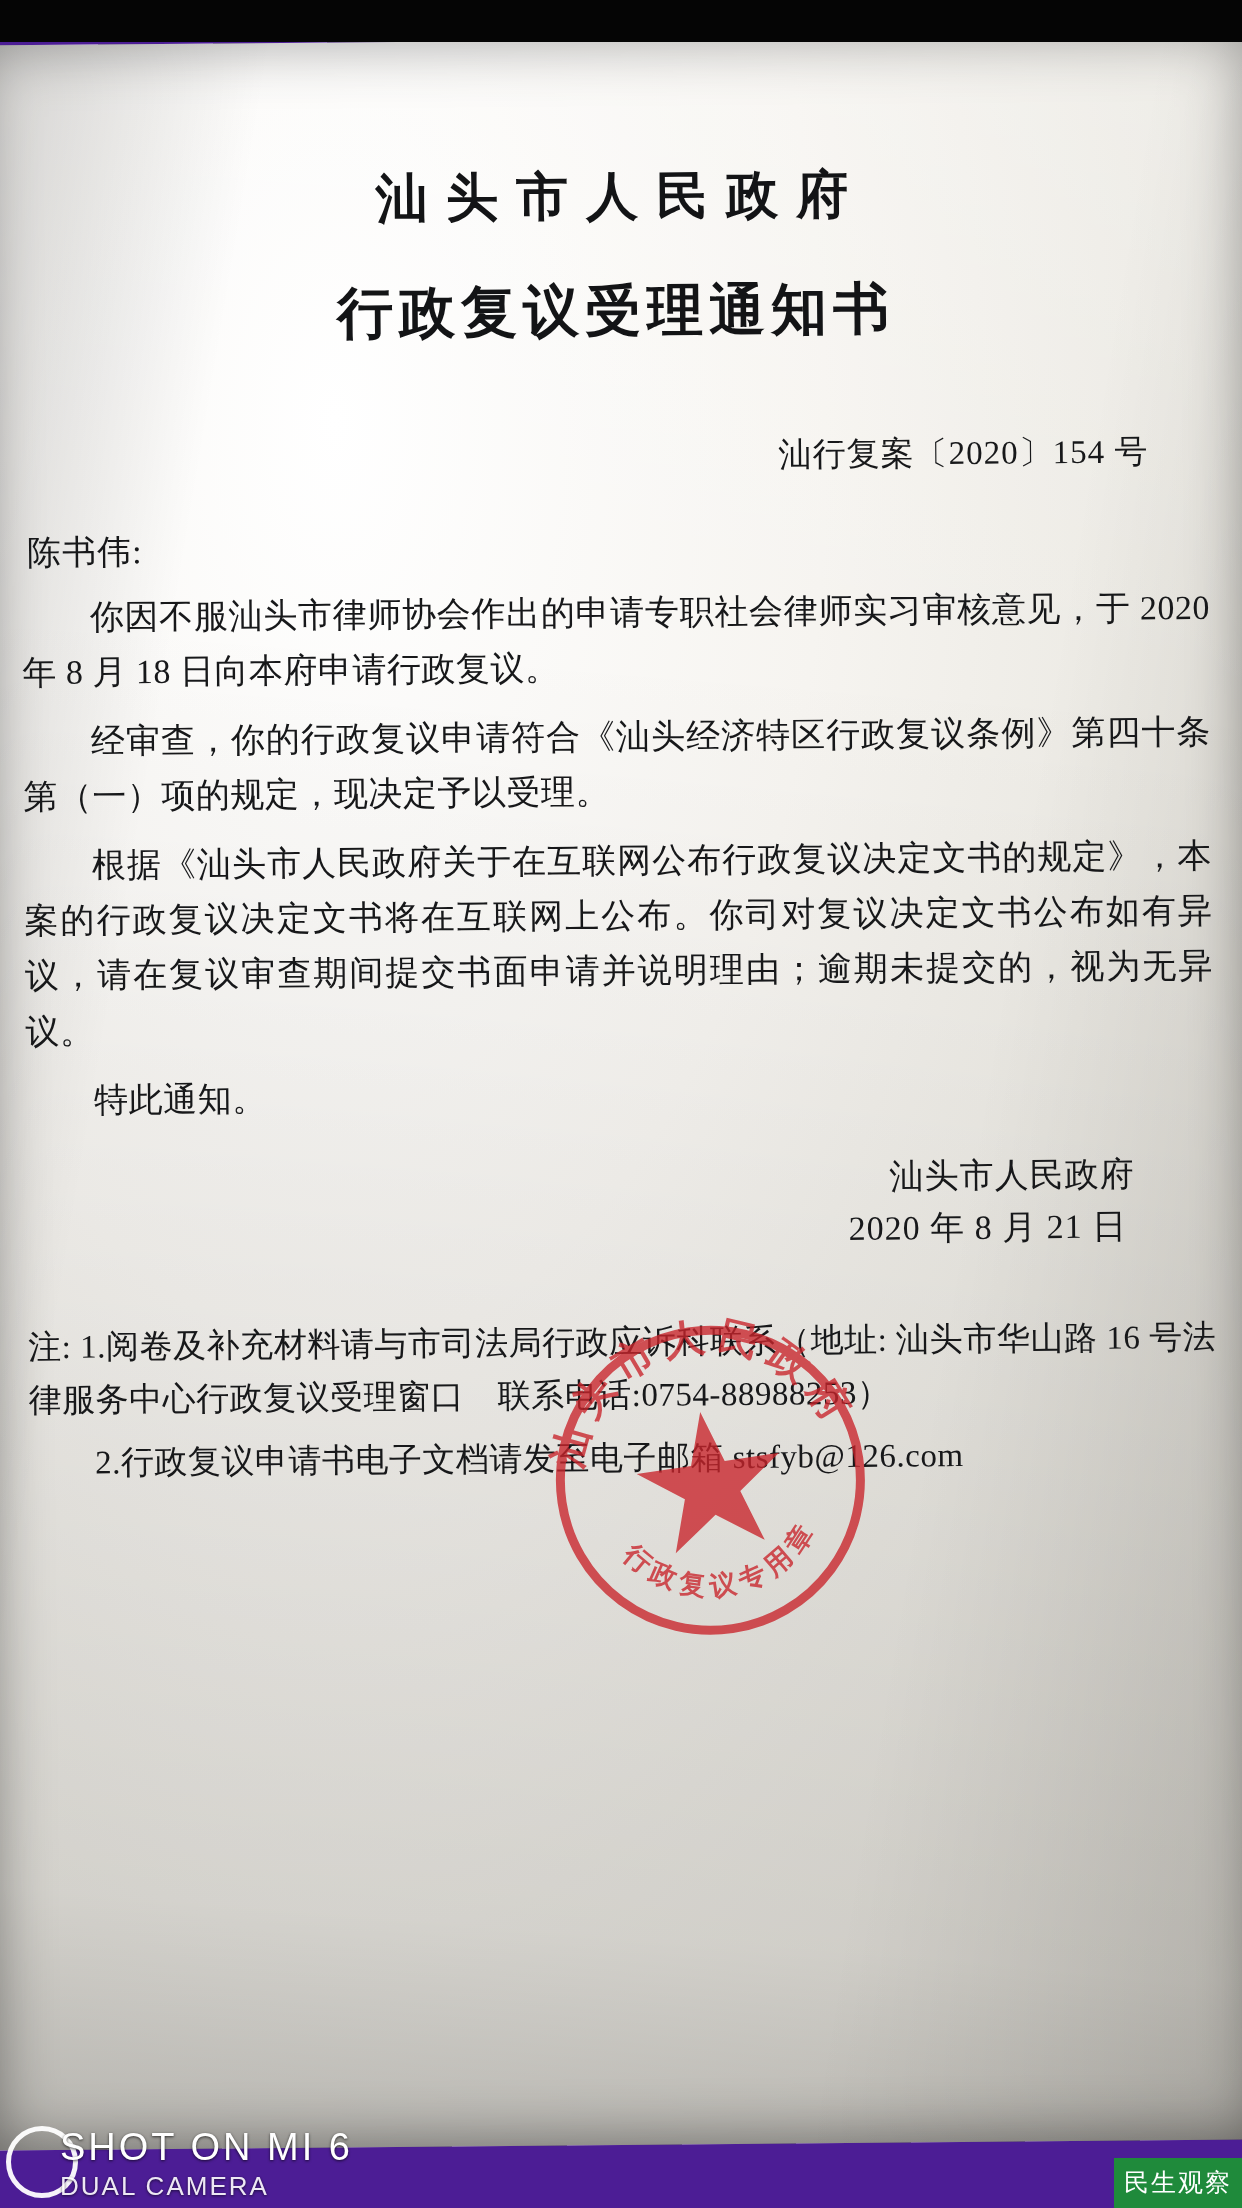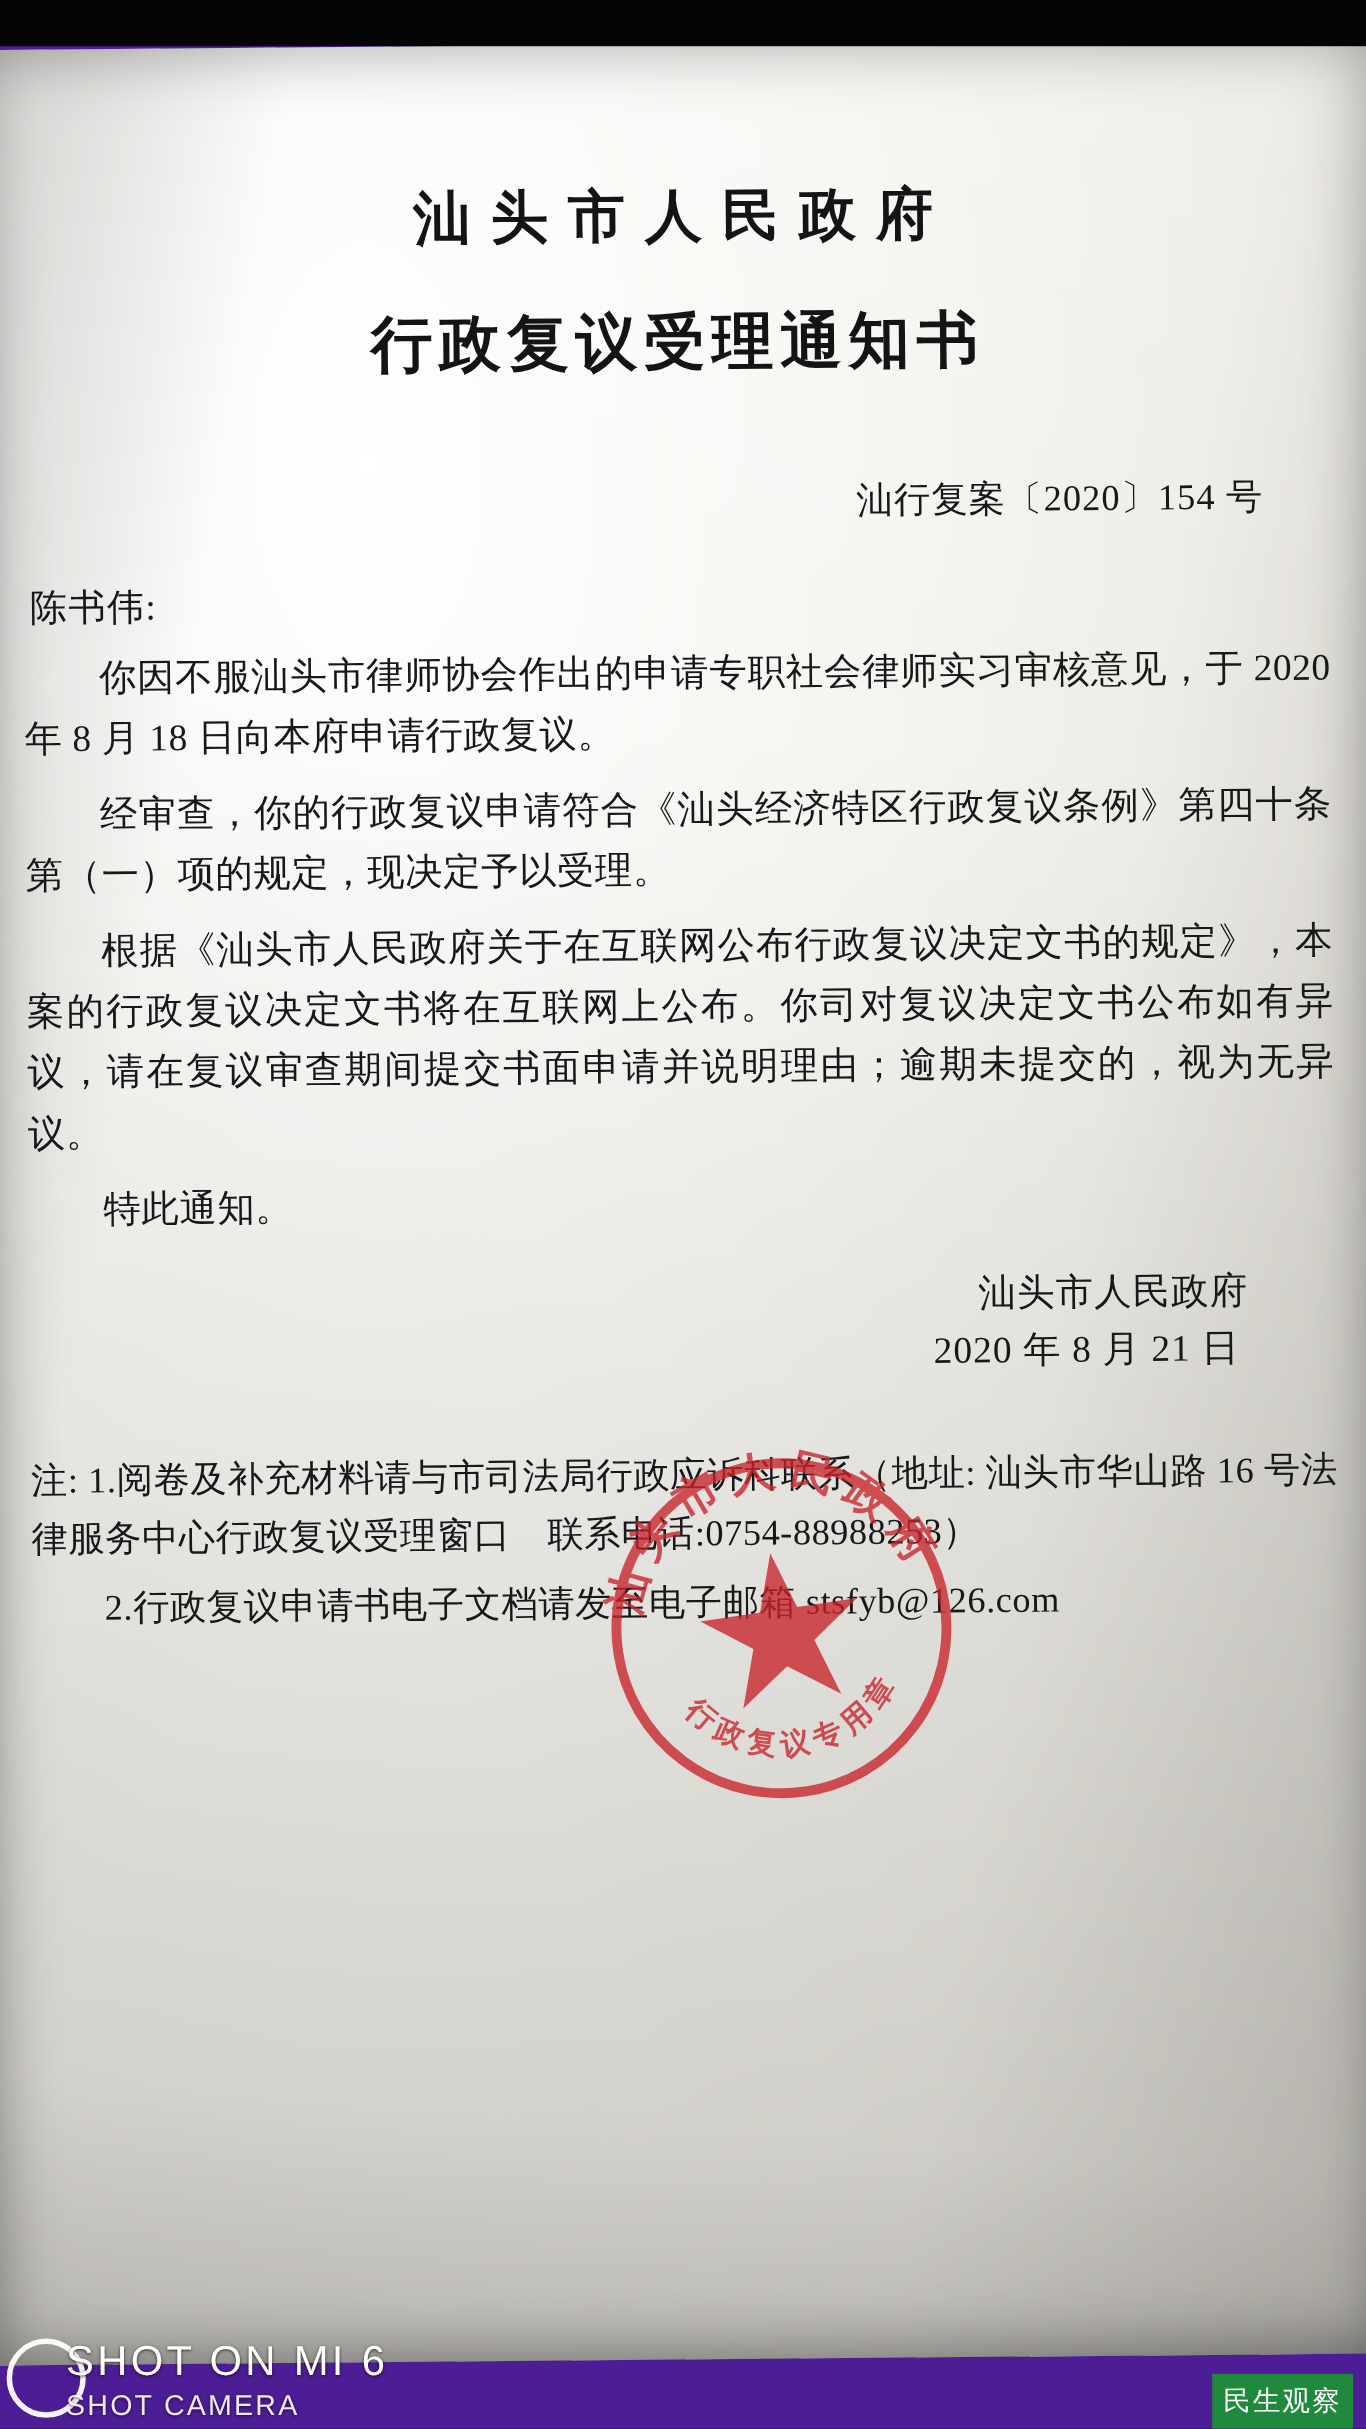--- a/index.html
+++ b/index.html
@@ -172,21 +172,21 @@
     height: 62px;
     border: 5px solid #ffffff;
     border-radius: 50%;
     z-index: 5;
     opacity: .95;
   }
 
   
   #badge {
     position: absolute;
-    right: 12px;
+    right: 0;
     bottom: 0;
     background: #1f8a3b;
     color: #ffffff;
     font-family: Liberation Serif, serif;
     font-size: 25px;
     letter-spacing: 2px;
     padding: 8px 10px 9px 10px;
     z-index: 6;
   }
 
@@ -254,18 +254,18 @@
         <polygon fill="#c9242b" points="165,96 182,148 237,148 193,180 210,232 165,200 120,232 137,180 93,148 148,148"></polygon>
       </g>
     </svg>
   </div>
 
   <div id="bottom-band"></div>
 
   <div id="wm-lens"></div>
   <div id="watermark">
     <div id="wm-line1">SHOT ON MI 6</div>
-    <div id="wm-line2">SHOT CAMERA</div>
+    <div id="wm-line2">DUAL CAMERA</div>
   </div>
 
   <div id="badge">民生观察</div>
 
 </div>
 
 </body></html>

